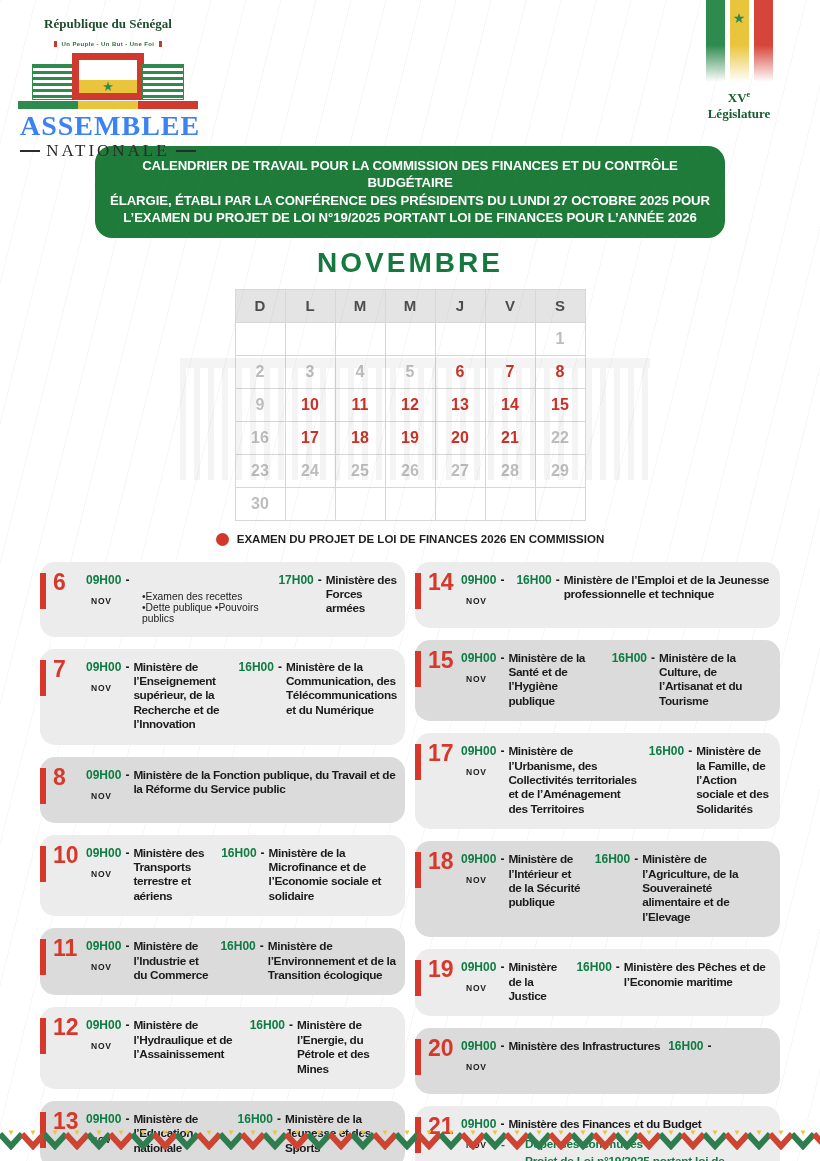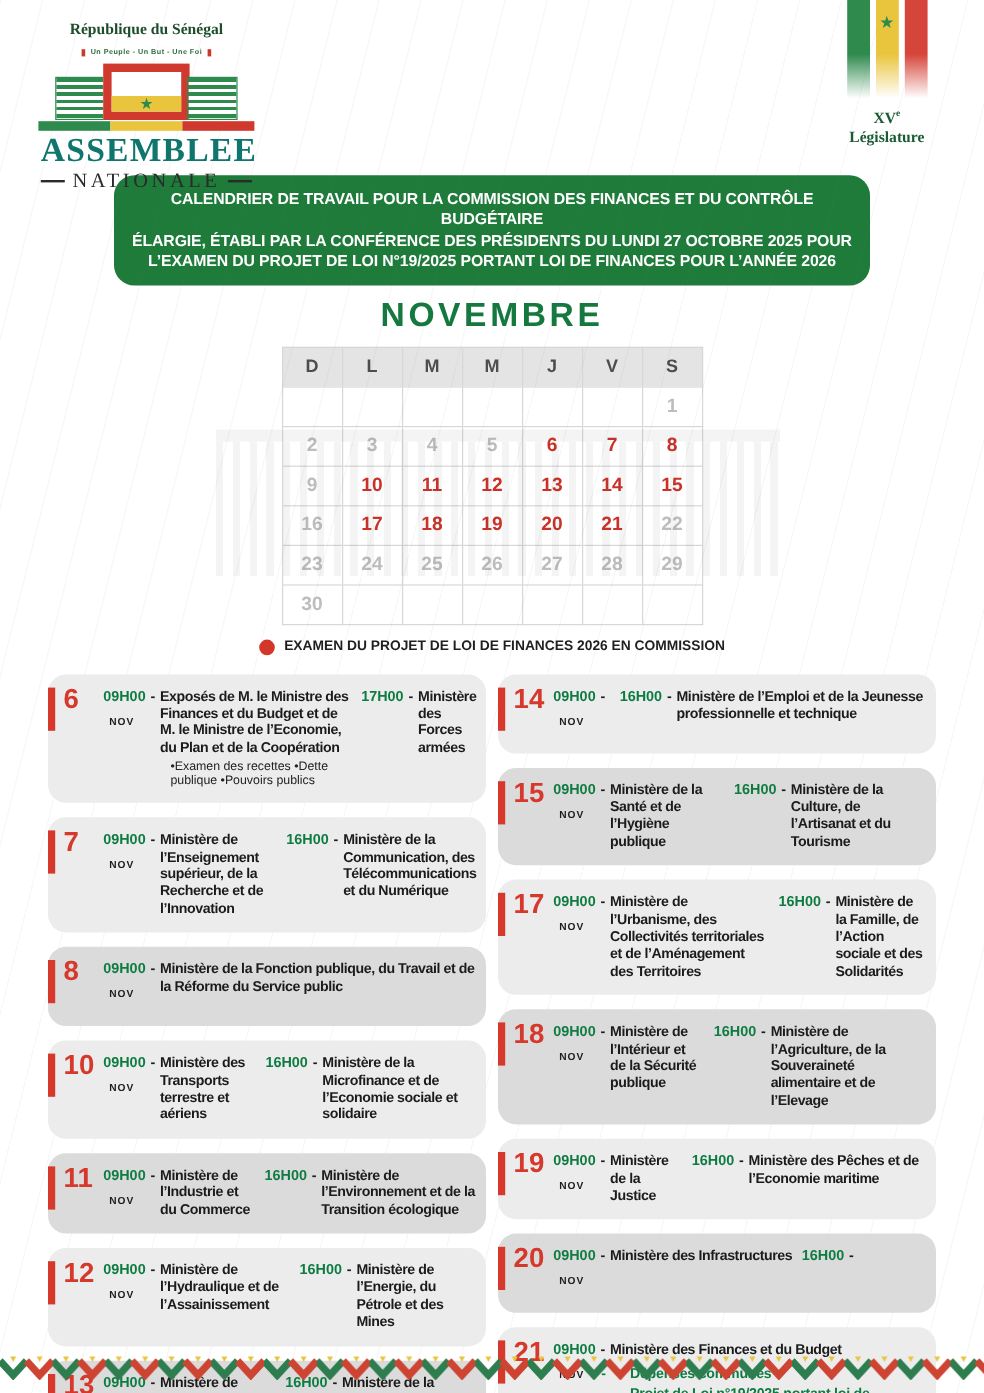--- a/index.html
+++ b/index.html
@@ -11,34 +11,34 @@
     position:absolute;inset:0;pointer-events:none;
     background:repeating-linear-gradient(104deg,rgba(120,120,120,0.06) 0 1px,transparent 1px 34px);
   }
   .watermark{
     position:absolute;left:180px;top:358px;width:470px;height:112px;opacity:.06;pointer-events:none;
     background:repeating-linear-gradient(90deg,#555 0 6px,transparent 6px 14px);
     border-top:10px solid #555;
   }
   
   .hdr{position:relative;height:142px;}
-  .logo{position:absolute;left:34px;top:16px;width:176px;text-align:center;}
+  .logo{position:absolute;left:20px;top:16px;width:176px;text-align:center;}
   .rep{font-family:"Liberation Serif",serif;font-weight:700;font-size:13px;color:#1e4d2b;}
   .motto{display:inline-block;margin-top:1px;font-size:6px;font-weight:700;color:#2e6b3c;
          border-left:3px solid #c9392e;border-right:3px solid #c9392e;padding:0 5px;letter-spacing:.4px;}
   .building{position:relative;width:152px;height:56px;margin:3px auto 0;}
   .wing{position:absolute;bottom:9px;width:40px;height:34px;
         background:repeating-linear-gradient(180deg,#2f8a4e 0 3px,#ffffff 3px 6px);border:1px solid #2f8a4e;}
   .wing.l{left:0;} .wing.r{right:0;}
   .cbox{position:absolute;left:40px;right:40px;top:0;bottom:9px;border:7px solid #d03a2e;background:#fff;}
   .cband{position:absolute;left:0;right:0;bottom:0;height:13px;background:#e9c53e;text-align:center;}
   .cstar{color:#2f8a4e;font-size:13px;line-height:13px;display:block;}
   .tric{position:absolute;left:-14px;right:-14px;bottom:0;height:8px;display:flex;}
   .tric .g{flex:1;background:#2f8a4e;} .tric .y{width:60px;background:#e9c53e;} .tric .r{flex:1;background:#d03a2e;}
-  .org1{font-family:"Liberation Serif",serif;font-weight:700;font-size:28px;letter-spacing:1px;color:#0f766e;line-height:1.05;margin-top:2px;}
+  .org1{font-family:"Liberation Serif",serif;font-weight:700;font-size:28px;letter-spacing:1px;color:#3b82f6;line-height:1.05;margin-top:2px;}
   .org2row{display:flex;align-items:center;justify-content:center;gap:6px;margin-top:1px;}
   .org2{font-family:"Liberation Serif",serif;font-size:17px;letter-spacing:3px;color:#2b2b2b;}
   .orgline{width:26px;height:2px;background:#2b2b2b;}
   .flag{position:absolute;right:38px;top:0;width:86px;text-align:center;}
   .stripes{display:flex;justify-content:center;gap:5px;height:82px;}
   .stripe{width:19px;height:100%;}
   .stripe.g{background:linear-gradient(180deg,#2f8a4e 0 55%,rgba(255,255,255,0) 100%);}
   .stripe.y{background:linear-gradient(180deg,#e9c53e 0 55%,rgba(255,255,255,0) 100%);position:relative;}
   .stripe.r{background:linear-gradient(180deg,#d6453a 0 55%,rgba(255,255,255,0) 100%);}
   .fstar{position:absolute;top:10px;left:0;right:0;color:#2f8a4e;font-size:14px;}
@@ -212,21 +212,20 @@
           <div class="datebox">
             <div class="redbar"></div>
             <div class="daynum">6</div>
             <div class="novlab">NOV</div>
           </div>
           <div class="sessions">
             <div class="session">
               <div class="srow">
                 <span class="time">09H00</span>
                 <span class="dash">-</span>
-                <span class="stitle">Exposés de M. le Ministre des Finances et du Budget et de M. le Ministre de l’Economie, du Plan et de la Coopération</span>
               </div>
               <div class="snote">•Examen des recettes  •Dette publique  •Pouvoirs publics</div>
             </div>
             <div class="session">
               <div class="srow">
                 <span class="time">17H00</span>
                 <span class="dash">-</span>
                 <span class="stitle">Ministère des Forces armées</span>
               </div>
             </div>

